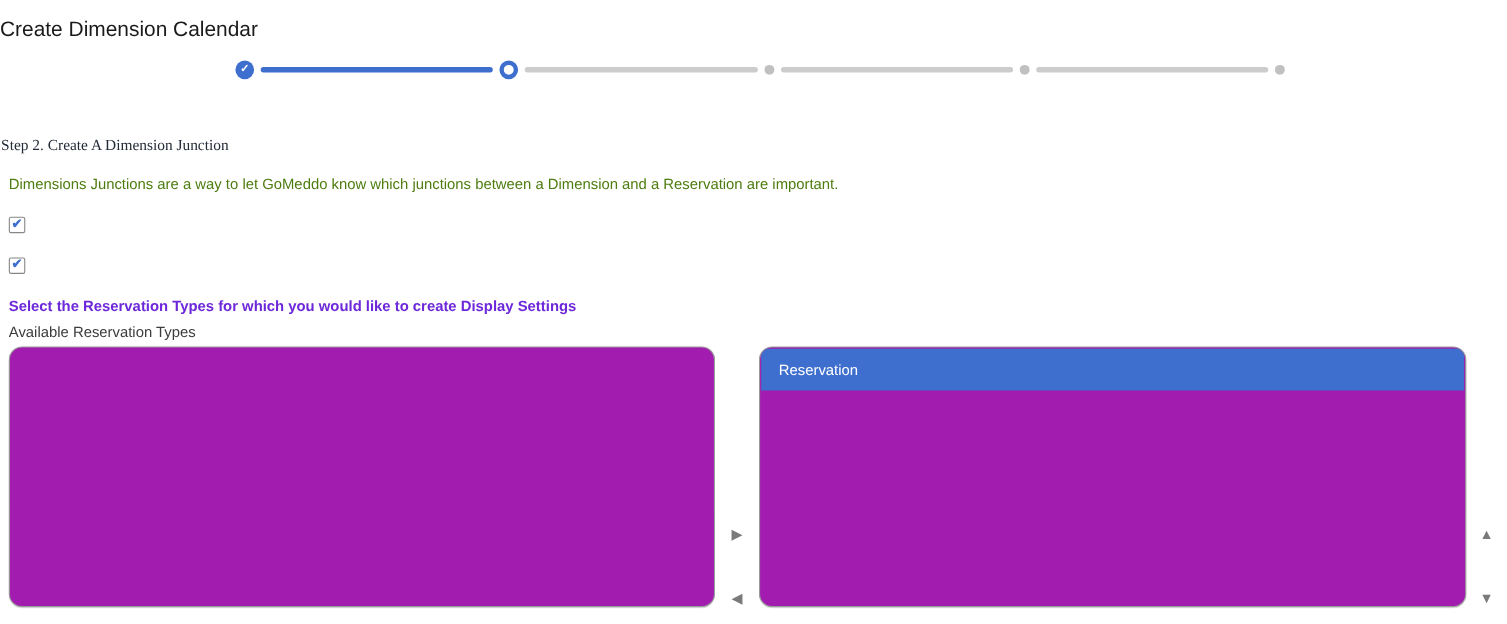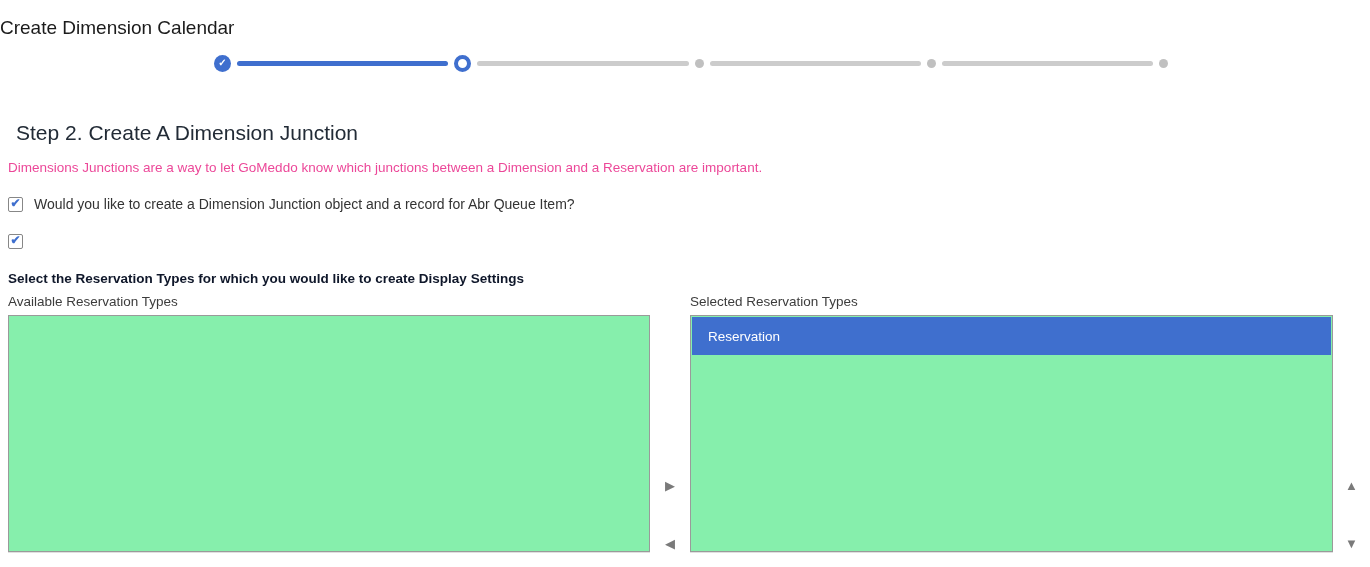--- a/index.html
+++ b/index.html
@@ -45,30 +45,31 @@
   .stepper-segment {
     flex: 1 1 0;
     height: 5px;
     border-radius: 3px;
     margin: 0 6px;
     background: #cccccc;
   }
   .stepper-segment.done { background: #3f6fce; }
   
   .step-heading {
-    margin: 46px 0 0 16px;
-    font-size: 21px;
+    margin: 46px 0 0 1px;
+    font-size: 14px;
     font-weight: 400;
     color: #222b36;
     line-height: 26px;
+    font-family: Liberation Serif, serif;
   }
   .step-description {
     margin: 14px 0 0 8px;
     font-size: 13.5px;
-    color: #ec4899;
+    color: #4d7c0f;
   }
   .checkbox-row {
     margin: 21px 0 0 8px;
     display: flex;
     align-items: center;
     gap: 11px;
     font-size: 14px;
     color: #333;
     height: 16px;
   }
@@ -84,43 +85,43 @@
     color: #3f6fce;
     font-size: 12px;
     font-weight: bold;
     line-height: 1;
     transform: translateY(-1px);
   }
   .picker-instruction {
     margin: 22px 0 0 8px;
     font-size: 13.5px;
     font-weight: bold;
-    color: #0f172a;
+    color: #6d28d9;
   }
   
   .dual-list {
     margin-top: 8px;
     padding-left: 8px;
     display: flex;
     align-items: flex-end;
   }
   .list-col-left  { width: 642px; }
   .list-col-right { width: 643px; }
   .list-label {
     font-size: 13.5px;
     color: #3c3c3c;
     height: 16px;
     margin-bottom: 5px;
     white-space: nowrap;
   }
   .listbox {
     height: 237px;
-    background: #86efac;
+    background: #a21caf;
     border: 1px solid #9a9a9a;
-    border-radius: 0;
+    border-radius: 12px;
     overflow: hidden;
     box-shadow: 0 1px 0 rgba(0,0,0,0.12);
   }
   .list-item {
     height: 38px;
     display: flex;
     align-items: center;
     padding-left: 16px;
     font-size: 13.5px;
     color: #333;
@@ -174,21 +175,20 @@
   </div>
 
 <div class="step-heading">Step 2. Create A Dimension Junction</div>
 
 <div class="step-description">Dimensions Junctions are a way to let GoMeddo know which junctions between a Dimension and a Reservation are important.</div>
 
 <div class="checkbox-row">
   <span class="checkbox">
     <span class="check-glyph">✔</span>
   </span>
-  <span>Would you like to create a Dimension Junction object and a record for Abr Queue Item?</span>
 </div>
 
 <div class="checkbox-row">
   <span class="checkbox">
     <span class="check-glyph">✔</span>
   </span>
 </div>
 
 <div class="picker-instruction">Select the Reservation Types for which you would like to create Display Settings</div>
 
@@ -201,21 +201,20 @@
   <div class="mid-controls">
     <div class="arrow-btn">
       <span>▶</span>
     </div>
     <div class="arrow-btn">
       <span>◀</span>
     </div>
   </div>
 
   <div class="list-col-right">
-    <div class="list-label">Selected Reservation Types</div>
     <div class="listbox">
         <div class="list-item selected">Reservation</div>
       </div>
   </div>
 
   <div class="side-controls">
     <div class="arrow-btn">
       <span>▲</span>
     </div>
     <div class="arrow-btn">

